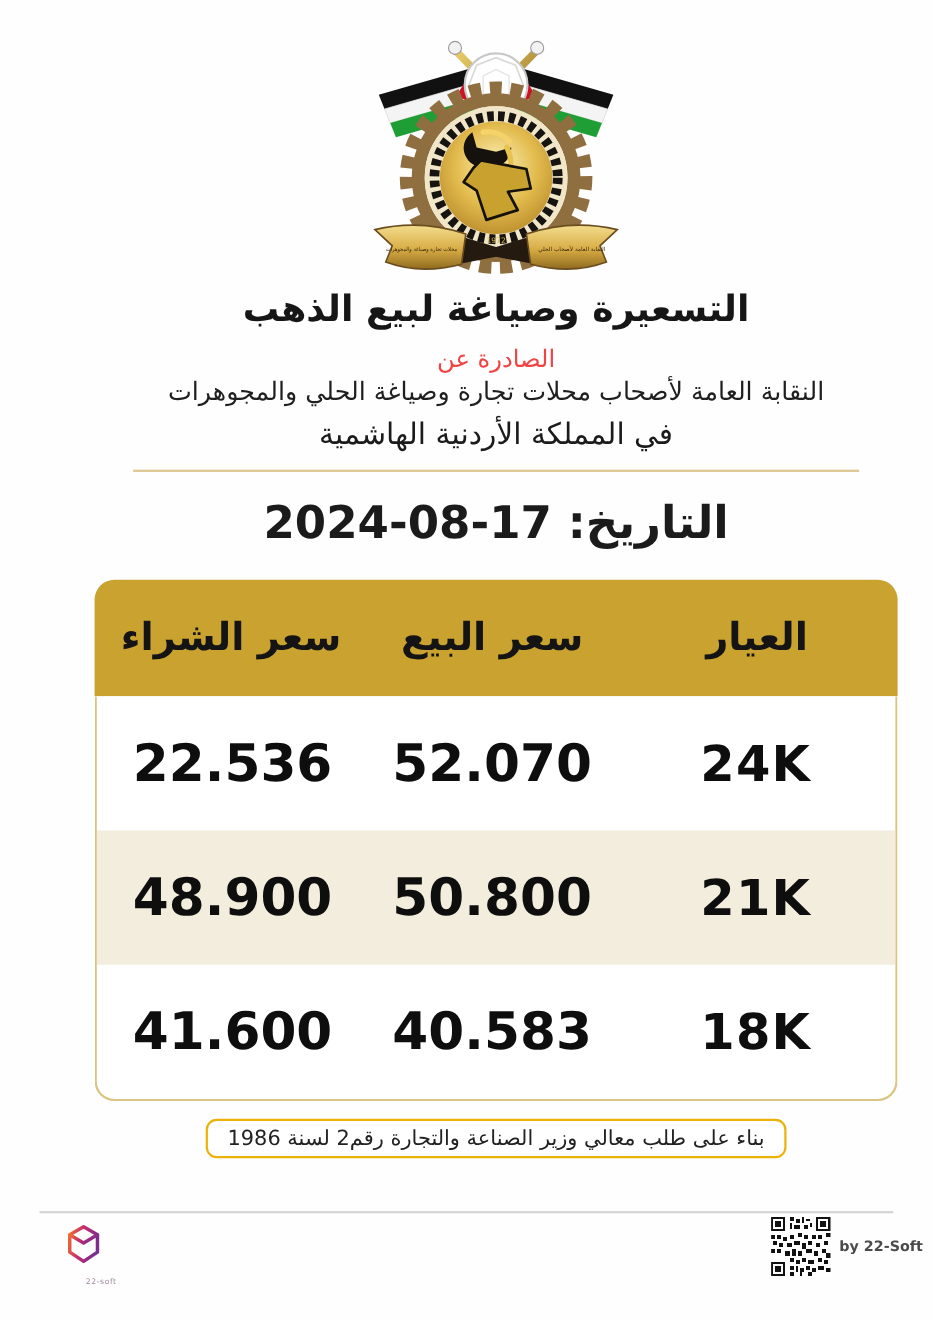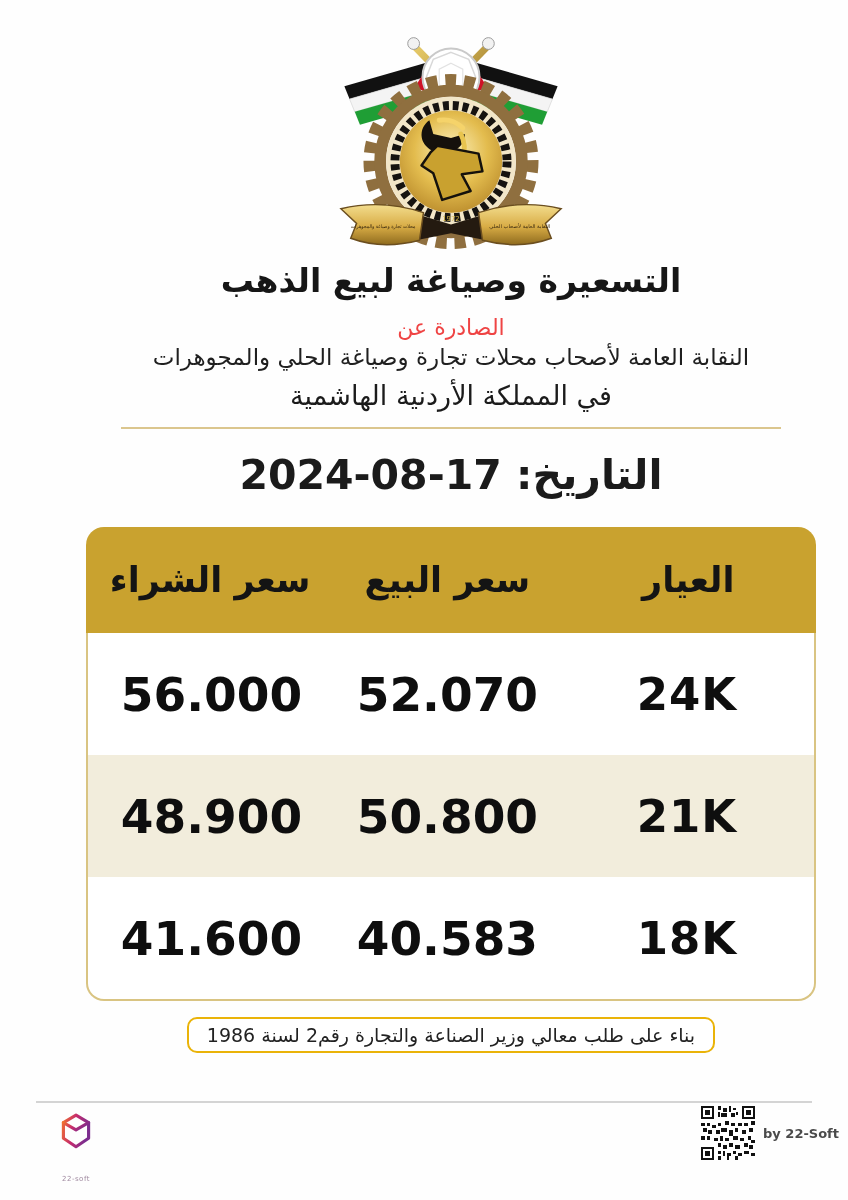--- a/index.html
+++ b/index.html
@@ -48,21 +48,21 @@
 
   .note-wrap { text-align:center; margin-top:16px; }
   .ministry-note {
     display:inline-block; direction:rtl; border:2px solid #eab308; border-radius:10px;
     padding:5px 18px; font-size:19px; color:#222222; background:#ffffff;
   }
 
   .bottom-rule { position:absolute; left:36px; top:1101px; width:776px; height:2px; background:#c9c9c9; opacity:0.8; }
 
   .brand-left { position:absolute; left:46px; top:1112px; width:60px; text-align:center; }
-  .brand-left .cube-label { font-size:7px; color:#a08aa0; margin-top:19px; letter-spacing:0.5px; }
+  .brand-left .cube-label { font-size:7px; color:#a08aa0; margin-top:5px; letter-spacing:0.5px;text-align:right; }
 
   .brand-right { position:absolute; right:36px; top:1106px; display:flex; align-items:center; gap:8px; }
   .qr-byline { font-size:13px; color:#4a4a4a; font-weight:600; }
 </style>
 </head>
 <body>
 
 <div class="page">
 
   <div class="emblem-wrap">
@@ -154,21 +154,21 @@
   <div class="price-table">
     <div class="pt-header">
       <div class="col-karat">العيار</div>
       <div class="col-sell">سعر البيع</div>
       <div class="col-buy">سعر الشراء</div>
     </div>
     <div class="pt-body">
       <div class="pt-row">
         <div class="col-karat">24K</div>
         <div class="col-sell">52.070</div>
-        <div class="col-buy">56.000</div>
+        <div class="col-buy">22.536</div>
       </div>
       <div class="pt-row cream">
         <div class="col-karat">21K</div>
         <div class="col-sell">50.800</div>
         <div class="col-buy">48.900</div>
       </div>
       <div class="pt-row">
         <div class="col-karat">18K</div>
         <div class="col-sell">40.583</div>
         <div class="col-buy">41.600</div>

